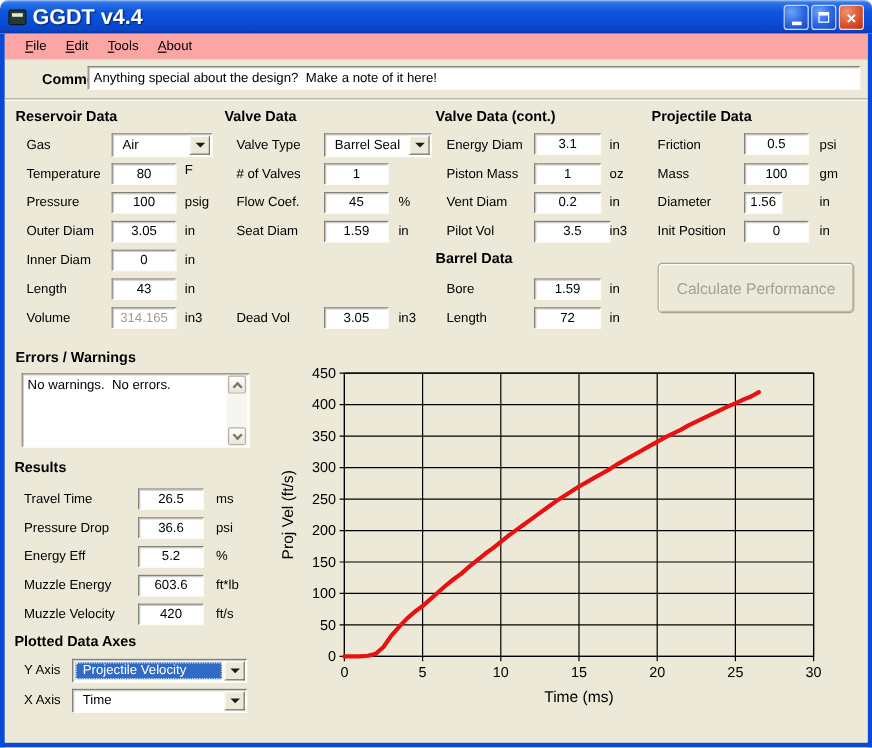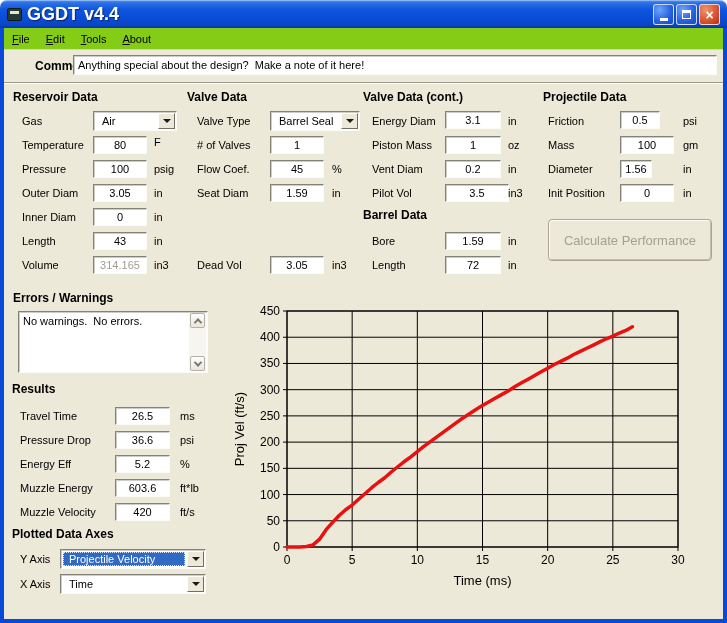--- a/index.html
+++ b/index.html
@@ -23,22 +23,22 @@
     display:flex; align-items:center; justify-content:center; }
   .tb-btn.blue { background:radial-gradient(circle at 30% 25%,#6ea5f8 0%,#2a64e2 55%,#1747b8 100%); }
   .tb-btn.red  { background:radial-gradient(circle at 30% 25%,#f0936f 0%,#dd5531 55%,#b03012 100%);
     color:#fff; font-weight:bold; font-size:14px; line-height:1; }
   .glyph-min { width:8px; height:3px; background:#fff; margin-top:10px; }
   .glyph-max { width:9px; height:9px; border:1px solid #fff; border-top:3px solid #fff; }
 
   
   .body-wrap { height:595px; border-left:4px solid #0849d8; border-right:4px solid #0849d8;
     border-bottom:4px solid #0849d8; background:#ece9d8; }
-  .menubar { height:22px; background:#84cc16; border-bottom:1px solid #d8d4c0;
-    display:flex; align-items:center; padding-left:0; font-size:11px; }
+  .menubar { height:22px; background:#fca5a5; border-bottom:1px solid #d8d4c0;
+    display:flex; align-items:center; padding-left:9px; font-size:11px; }
   .menu-item { padding:3px 8px; cursor:default; }
   .mi-key { text-decoration:underline; }
   .client { position:relative; width:719px; height:568px; background:#ece9d8; font-size:11px; }
 
   
   .sec-h { position:absolute; font-weight:bold; font-size:12px; white-space:nowrap; }
   .flabel { position:absolute; font-size:11px; white-space:nowrap; }
   .unit { position:absolute; font-size:11px; white-space:nowrap; }
   .tbox { position:absolute; height:18px; background:#fff;
     border:1px solid; border-color:#848276 #fcfbf6 #fcfbf6 #848276;
@@ -181,21 +181,21 @@
 
       <span class="sec-h" style="left:359px;top:158px;">Barrel Data</span>
       <span class="flabel" style="left:368px;top:185px;">Bore</span>
       <div class="tbox" style="left:441px;top:182px;width:56px;">1.59</div>
       <span class="unit" style="left:504px;top:185px;">in</span>
       <span class="flabel" style="left:368px;top:209px;">Length</span>
       <div class="tbox" style="left:441px;top:206px;width:56px;">72</div>
       <span class="unit" style="left:504px;top:209px;">in</span>
 
       <span class="flabel" style="left:544px;top:65px;">Friction</span>
-      <div class="tbox" style="left:616px;top:61px;width:40px;">0.5</div>
+      <div class="tbox" style="left:616px;top:61px;width:54px;">0.5</div>
       <span class="unit" style="left:679px;top:65px;">psi</span>
       <span class="flabel" style="left:544px;top:89px;">Mass</span>
       <div class="tbox" style="left:616px;top:86px;width:54px;">100</div>
       <span class="unit" style="left:679px;top:89px;">gm</span>
       <span class="flabel" style="left:544px;top:113px;">Diameter</span>
       <div class="tbox" style="left:616px;top:110px;width:32px;">1.56</div>
       <span class="unit" style="left:679px;top:113px;">in</span>
       <span class="flabel" style="left:544px;top:137px;">Init Position</span>
       <div class="tbox" style="left:616px;top:134px;width:54px;">0</div>
       <span class="unit" style="left:679px;top:137px;">in</span>

